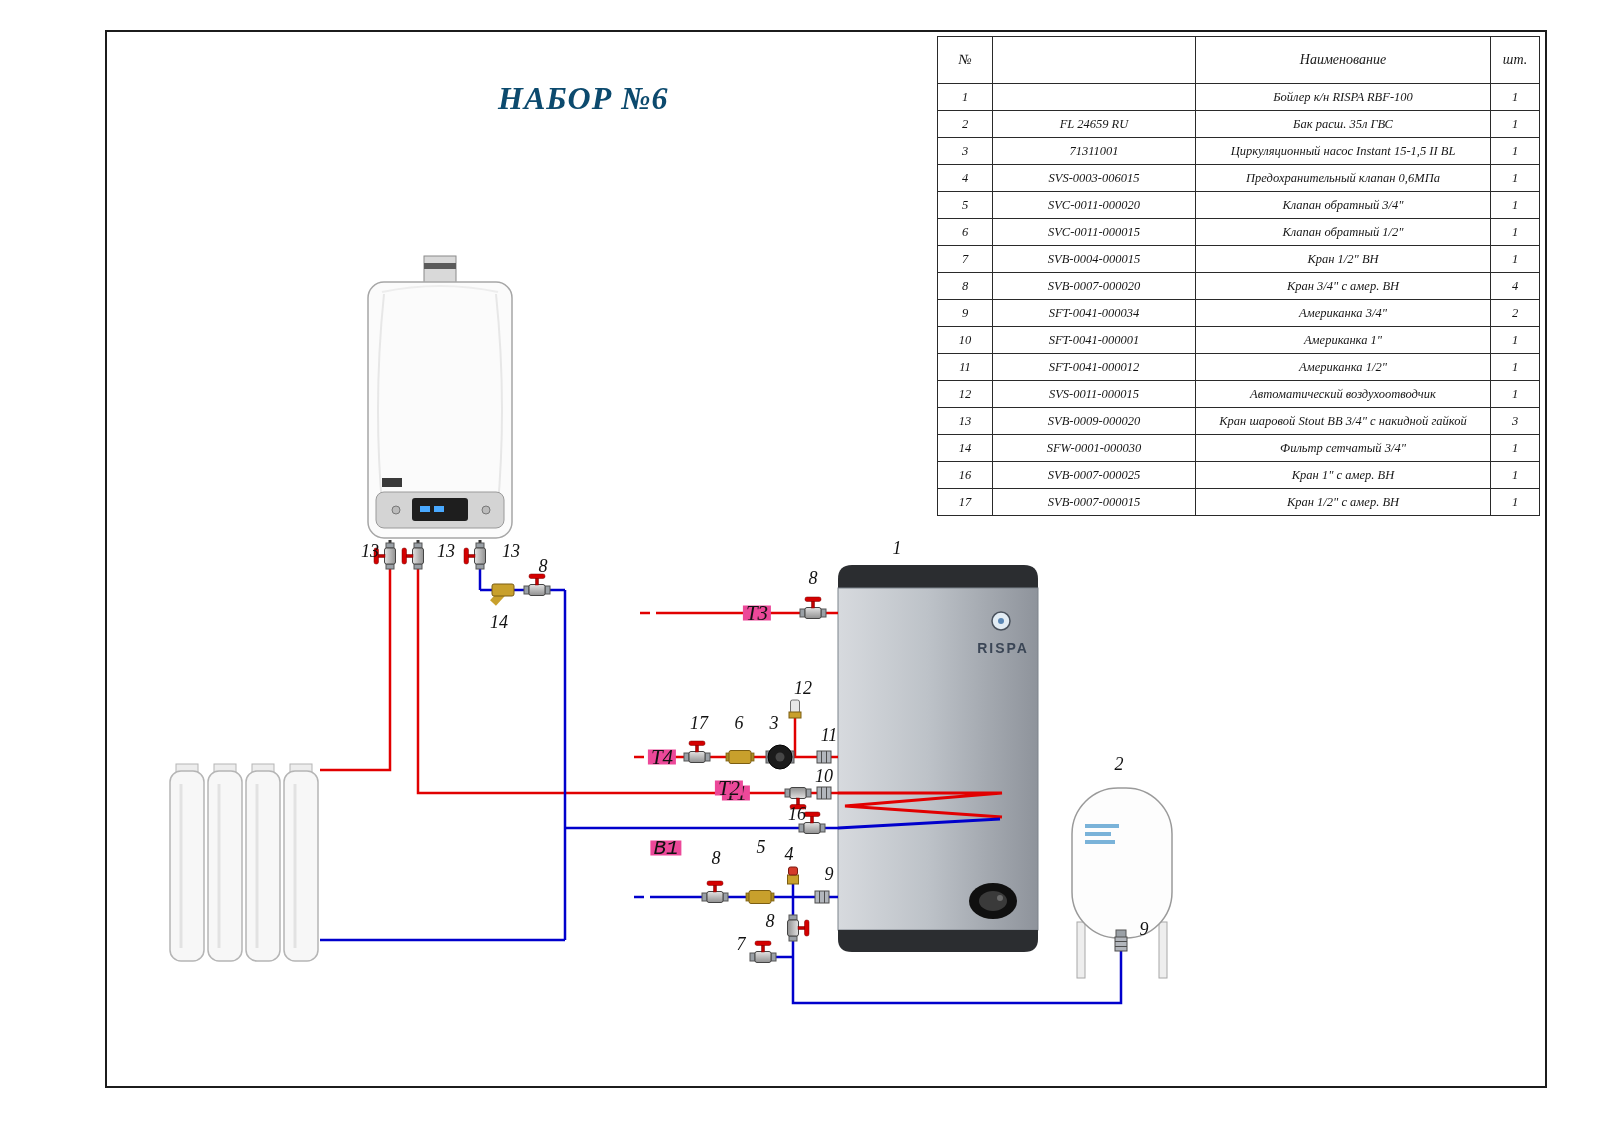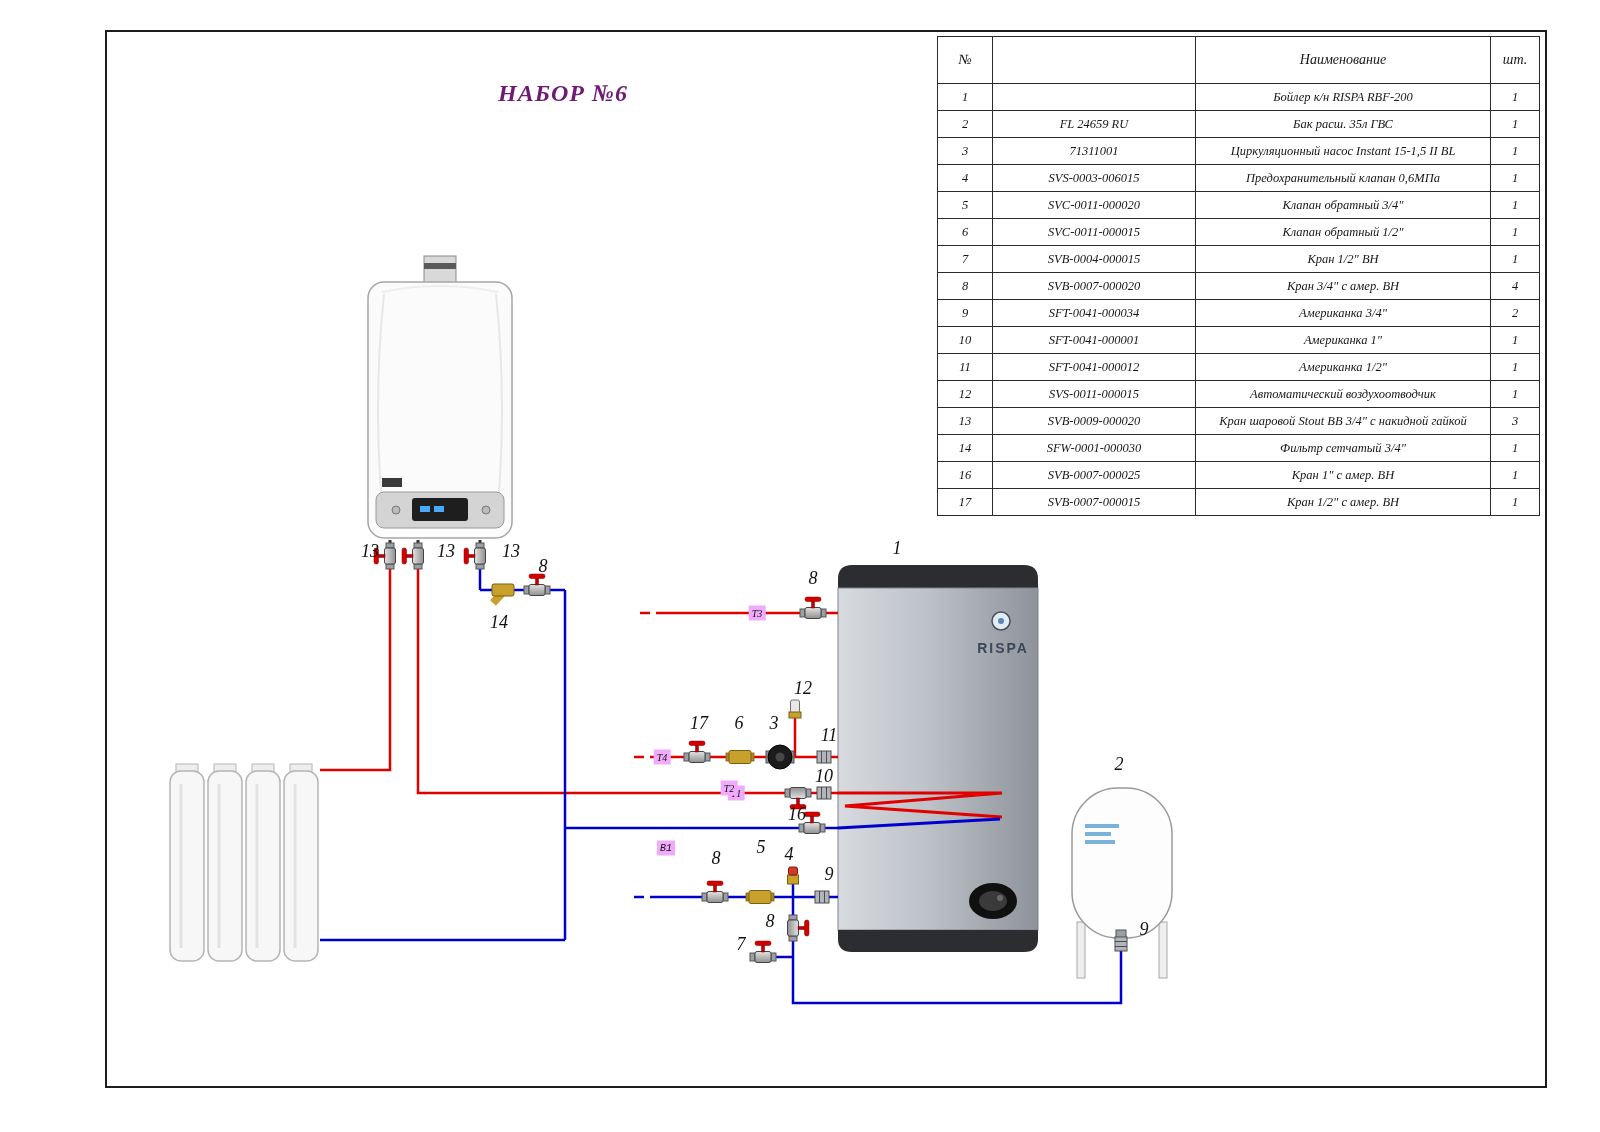--- a/index.html
+++ b/index.html
@@ -1,34 +1,34 @@
 <!DOCTYPE html>
 <html><head>
 <meta charset="utf-8">
 <style>
   html,body{margin:0;padding:0;background:#ffffff;}
   .page{position:relative;width:1600px;height:1132px;background:#fff;overflow:hidden;
         font-family:"Liberation Serif", serif;}
   .frame{position:absolute;left:105px;top:30px;width:1438px;height:1054px;
          border:2px solid #1c1c1c;}
   .title{position:absolute;left:498px;top:80px;font-style:italic;font-weight:bold;
-         font-size:24px;letter-spacing:1px;color:#701a75;}
+         font-size:32px;letter-spacing:1px;color:#0c4a6e;}
   
   .parts{position:absolute;left:937px;top:36px;border-collapse:collapse;table-layout:fixed;}
   .parts td,.parts th{border:1px solid #2a2a2a;font-style:italic;text-align:center;
         vertical-align:middle;color:#151515;overflow:hidden;white-space:nowrap;}
   .parts thead th{height:44px;font-size:14px;font-weight:normal;}
   .parts tbody td{height:24px;font-size:12.5px;}
   .c-num{width:52px;}.c-art{width:200px;}.c-name{width:292px;}.c-qty{width:46px;}
   
   .labels{position:absolute;left:0;top:0;width:1600px;height:1132px;pointer-events:none;}
   .callout{position:absolute;transform:translate(-50%,-50%);font-style:italic;
            font-size:18px;color:#111;}
   .pipe-label{position:absolute;transform:translate(-50%,-50%);font-style:italic;
-           font-size:10px;color:#111;background:#f0abfc;padding:0 3px;line-height:15px;}
+           font-size:21px;color:#111;background:#ec4899;padding:0 3px;line-height:15px;}
   svg.diagram{position:absolute;left:0;top:0;}
 </style>
 </head>
 <body>
 
 <div class="page">
   <div class="frame"></div>
 
   <div class="title">НАБОР №6</div>
 
@@ -261,21 +261,21 @@
         <th class="c-art"></th>
         <th class="c-name">Наименование</th>
         <th class="c-qty">шт.</th>
       </tr>
     </thead>
     <tbody>
 
         <tr>
           <td class="c-num">1</td>
           <td class="c-art"></td>
-          <td class="c-name">Бойлер к/н RISPA RBF-200</td>
+          <td class="c-name">Бойлер к/н RISPA RBF-100</td>
           <td class="c-qty">1</td>
         </tr>
 
         <tr>
           <td class="c-num">2</td>
           <td class="c-art">FL 24659 RU</td>
           <td class="c-name">Бак расш. 35л ГВС</td>
           <td class="c-qty">1</td>
         </tr>
 

